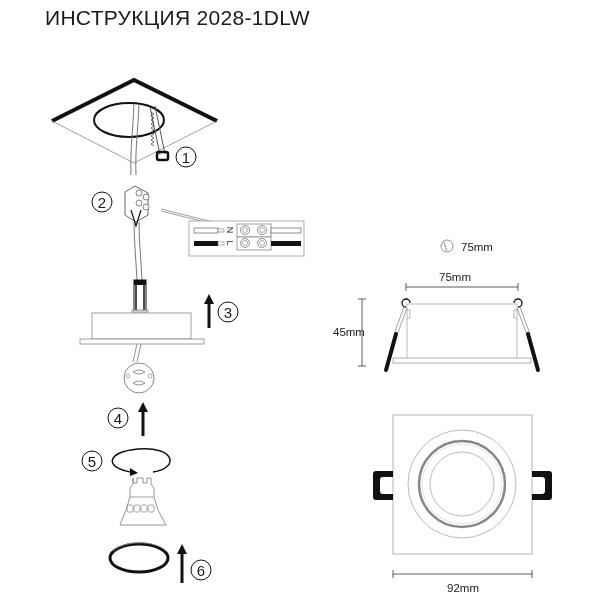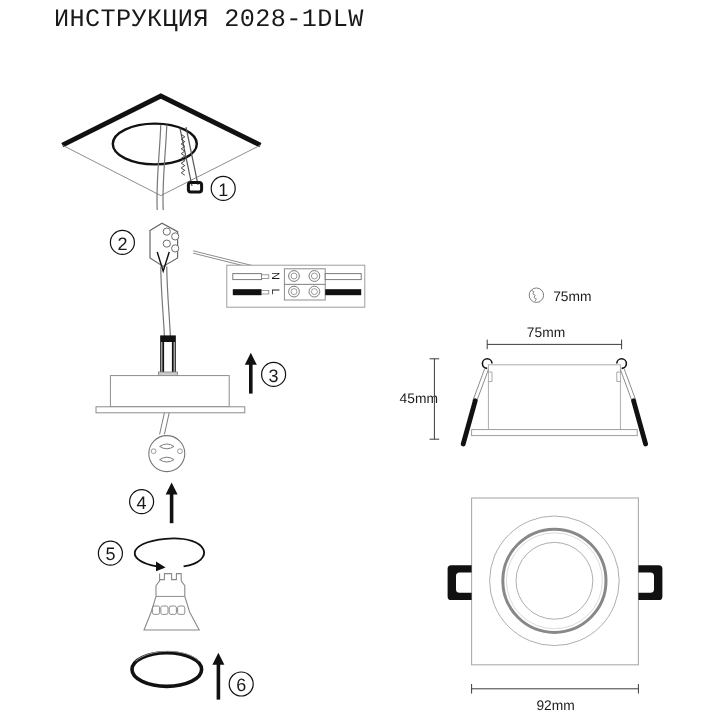--- a/index.html
+++ b/index.html
@@ -1,17 +1,17 @@
 <!DOCTYPE html>
 <html><head>
   <meta charset="utf-8">
   <style>
     html, body { margin: 0; padding: 0; background: #ffffff; }
     body { width: 600px; height: 600px; position: relative; overflow: hidden; font-family: "Liberation Sans", sans-serif; color: #111; }
-    .title { position: absolute; left: 45px; top: 6px; font-size: 21px; letter-spacing: 0.3px; color: #1a1a1a; font-family: Liberation Mono, monospace; }
+    .title { position: absolute; left: 45px; top: 6px; font-size: 21px; letter-spacing: 0.3px; color: #1a1a1a; font-family: Liberation Sans, sans-serif; }
     svg { position: absolute; left: 0; top: 0; }
     svg text { font-family: "Liberation Sans", sans-serif; fill: #1a1a1a; }
   </style>
 </head>
 <body>
 
 <div class="title">ИНСТРУКЦИЯ 2028-1DLW</div>
 
 <svg width="600" height="600" viewBox="0 0 600 600">
 

